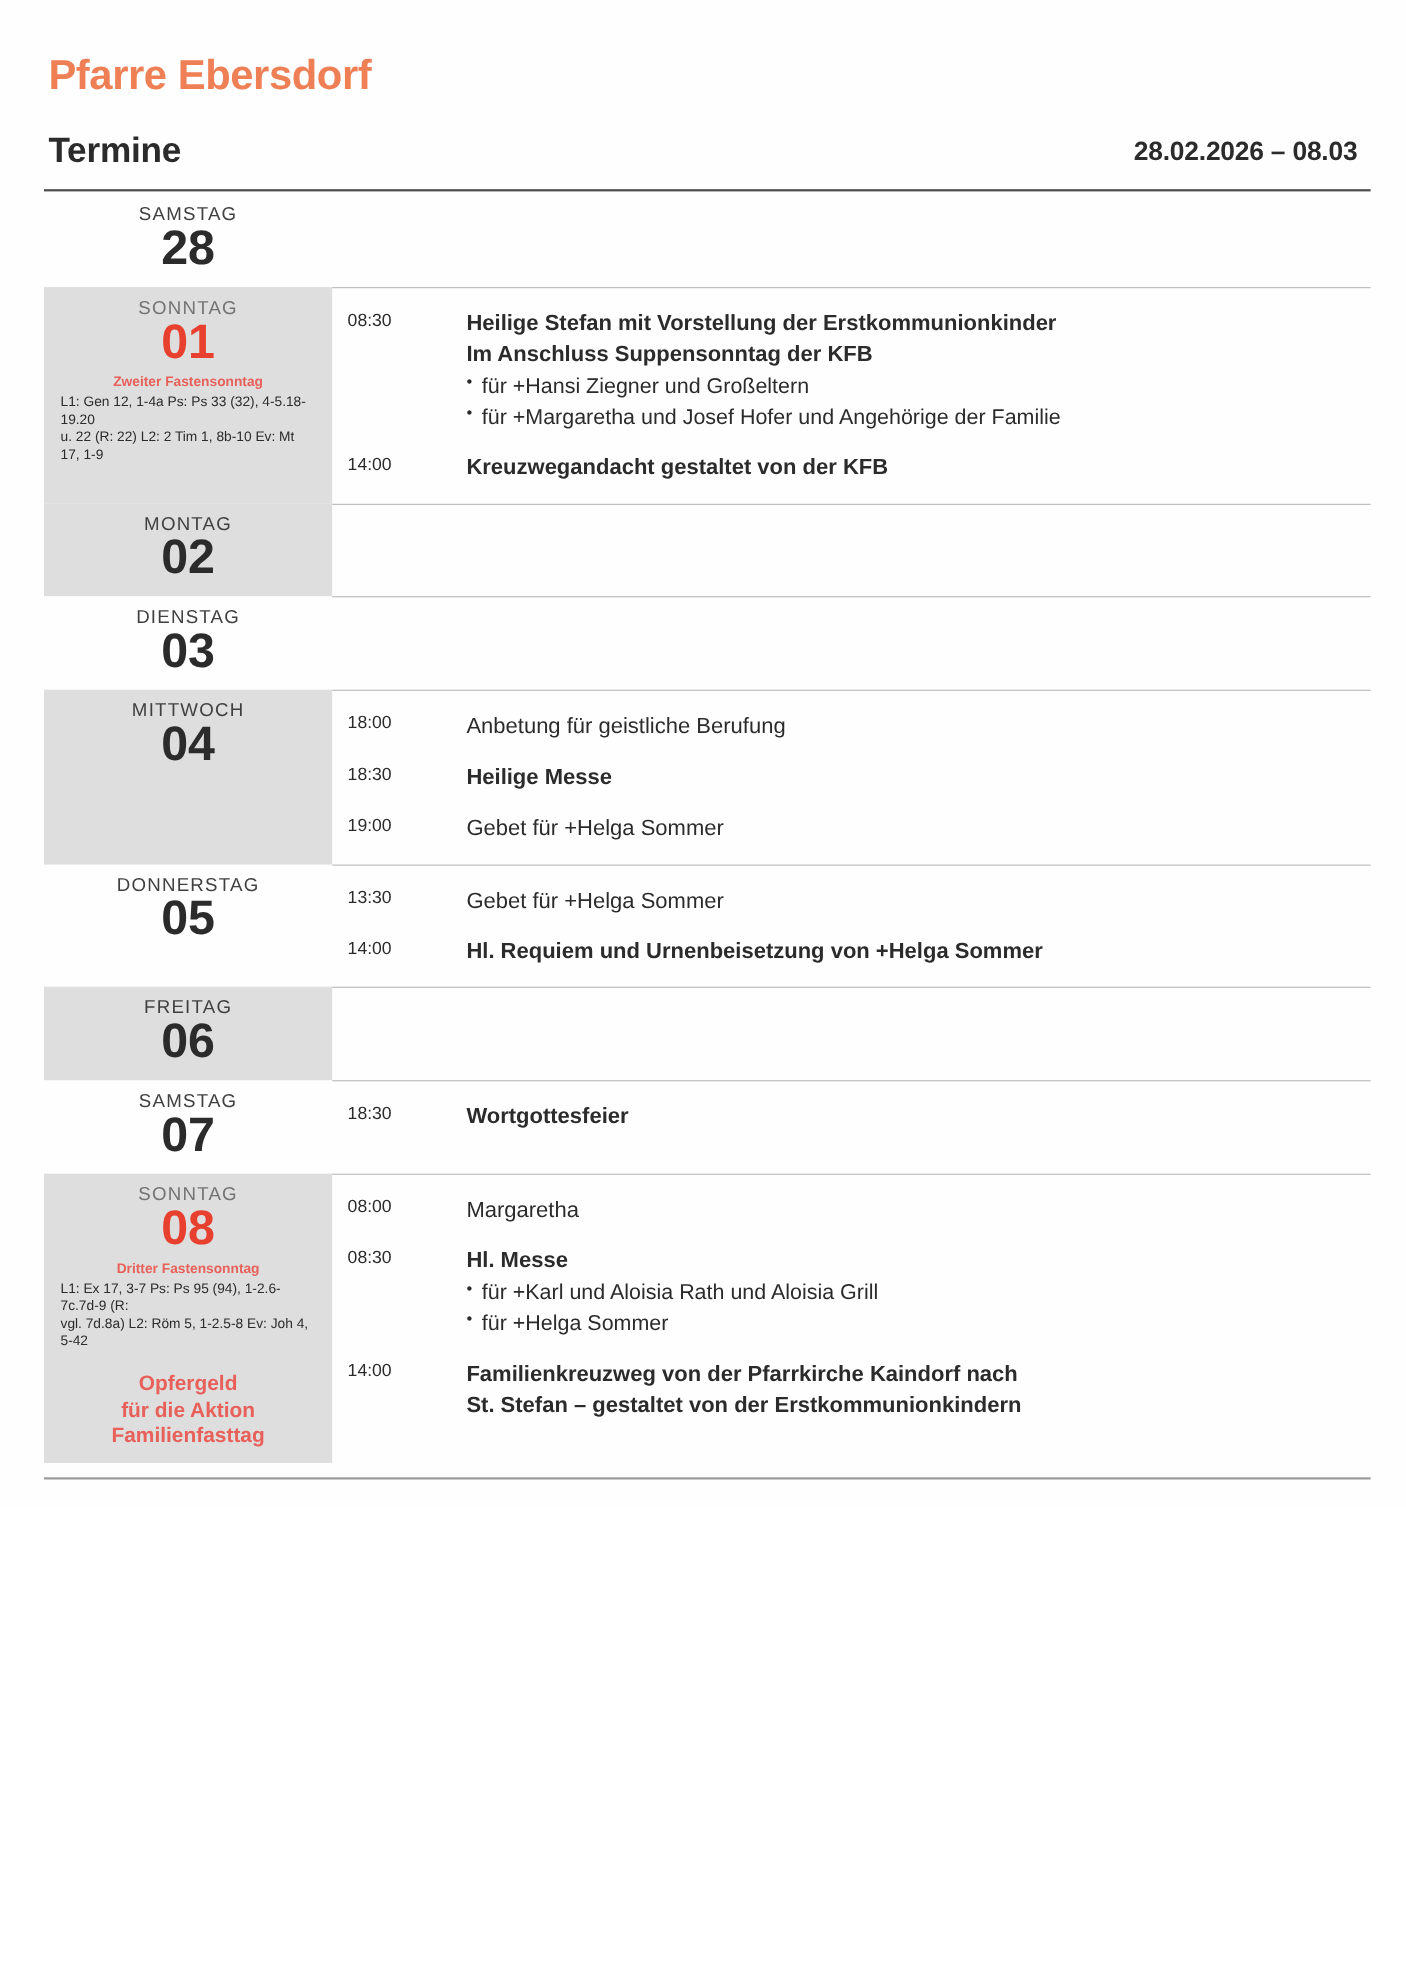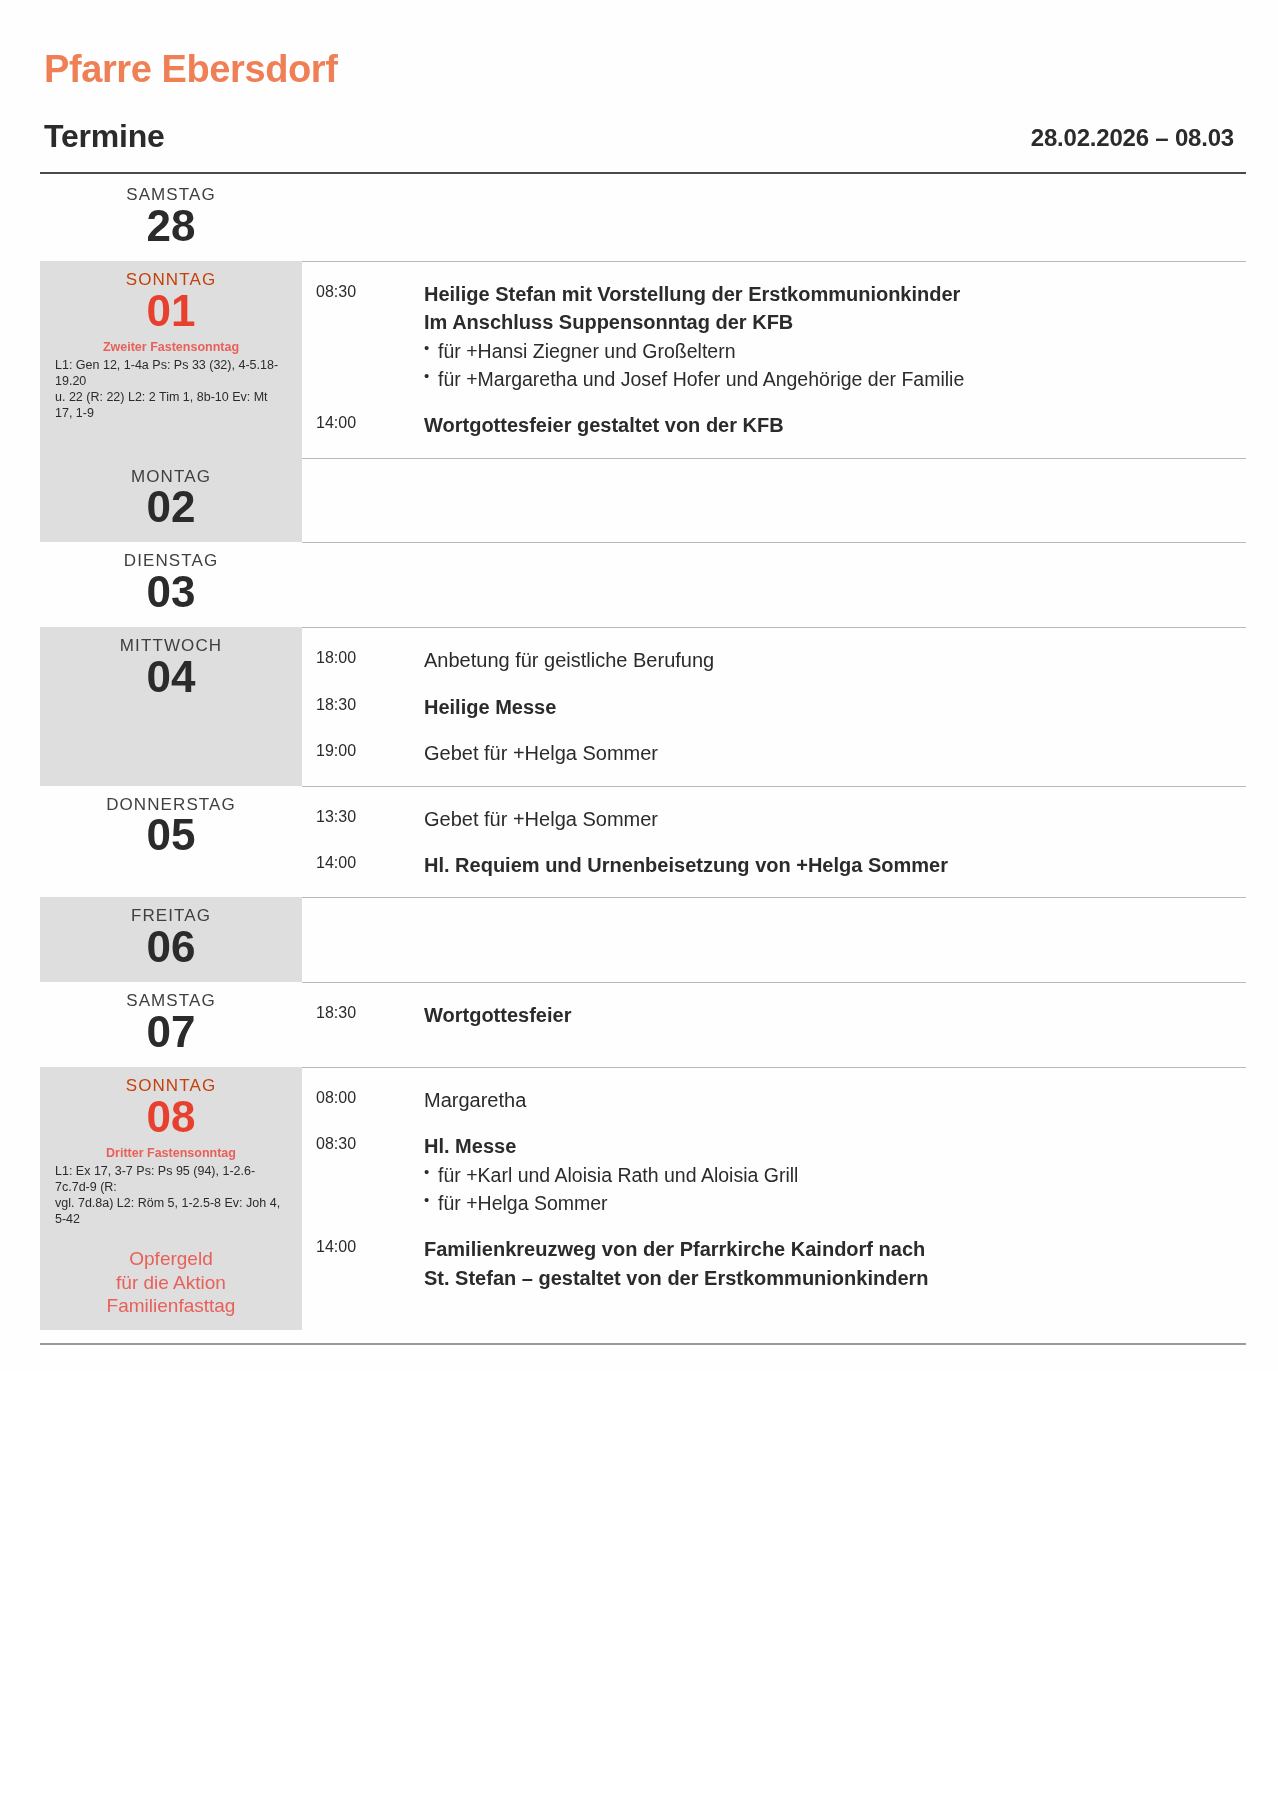--- a/index.html
+++ b/index.html
@@ -100,21 +100,21 @@
     color: #404040;
     line-height: 1.1;
   }
   .dnum {
     font-size: 44px;
     font-weight: bold;
     line-height: 1.05;
     color: #2b2b2b;
     margin-top: -2px;
   }
-  .day.sunday .dow { color: #c2410c; }
+  .day.sunday .dow { color: #737373; }
   .day.sunday .dnum { color: #e8402f; }
 
   .feast {
     margin-top: 6px;
     font-size: 12.5px;
     font-weight: bold;
     color: #e8605a;
     line-height: 1.2;
   }
   .readings {
@@ -122,21 +122,21 @@
     font-size: 12.5px;
     color: #2b2b2b;
     line-height: 1.28;
     text-align: left;
     padding: 0 1px;
   }
 
   .offering {
     margin-top: 20px;
     font-size: 19px;
-    font-weight: normal;
+    font-weight: bold;
     color: #e8605a;
     line-height: 1.25;
   }
 
   .events {
     flex: 1 1 auto;
     box-sizing: border-box;
     border-top: 1px solid #b9b9b9;
     padding: 18px 10px 16px 14px;
     min-height: 56px;
@@ -229,21 +229,21 @@
             <div class="ev-body">
               <div class="ev-line bold">Heilige Stefan mit Vorstellung der Erstkommunionkinder</div>
               <div class="ev-line bold">Im Anschluss Suppensonntag der KFB</div>
               <div class="ev-sub">für +Hansi Ziegner und Großeltern</div>
               <div class="ev-sub">für +Margaretha und Josef Hofer und Angehörige der Familie</div>
             </div>
           </div>
           <div class="ev gap">
             <div class="ev-time">14:00</div>
             <div class="ev-body">
-              <div class="ev-line bold">Wortgottesfeier gestaltet von der KFB</div>
+              <div class="ev-line bold">Kreuzwegandacht gestaltet von der KFB</div>
             </div>
           </div>
         </div>
       </div>
       <div class="day shaded">
         <div class="daybox">
           <div class="dow">MONTAG</div>
           <div class="dnum">02</div>
         </div>
         <div class="events"></div>

